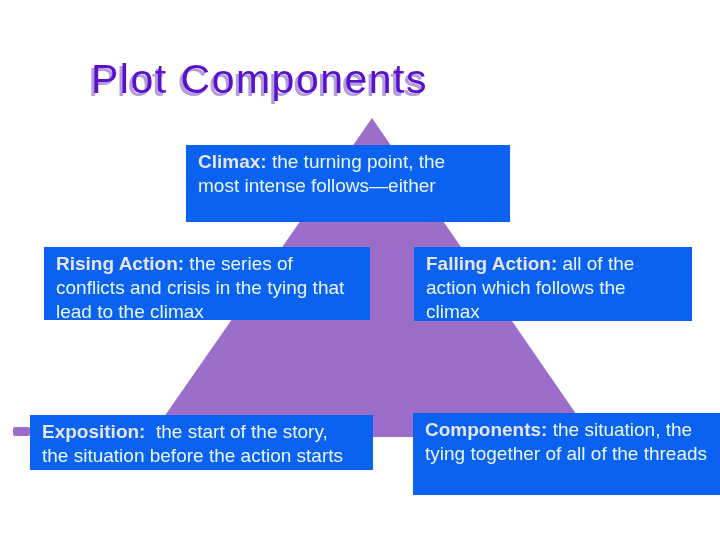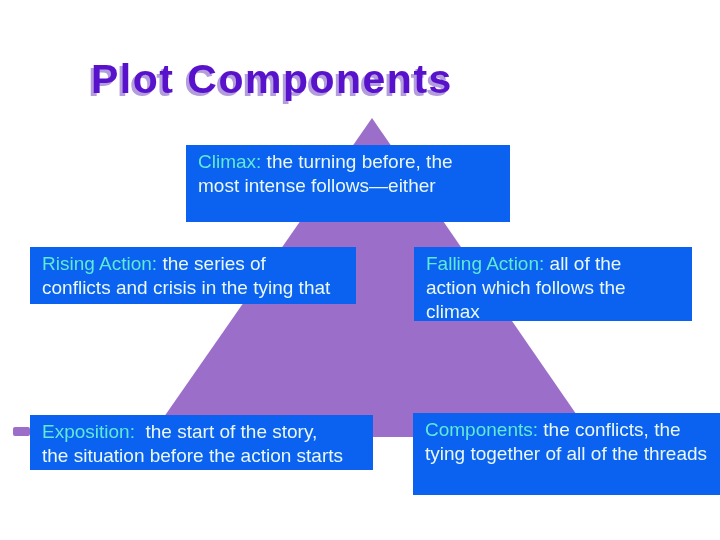--- a/index.html
+++ b/index.html
@@ -3,76 +3,77 @@
 <meta charset="utf-8">
 <style>
   html,body { margin:0; padding:0; background:#ffffff; }
   .slide {
     position:relative; width:720px; height:540px;
     background:#ffffff; overflow:hidden;
     font-family:"Liberation Sans", sans-serif;
   }
   .title {
     position:absolute; left:61px; top:56px; margin:0;
-    font-size:41px; font-weight:700; letter-spacing:1.5px;
+    font-size:41px; font-weight:400; letter-spacing:1.5px;
     color:#5912cb;
     text-shadow:-3px 3px 0 #b39ddc;
     white-space:nowrap;
     padding-left:30px;
   }
   .triangle-svg { position:absolute; left:0; top:0; }
   .dash {
     position:absolute; left:13px; top:427px; width:17px; height:9px;
     background:#9b6eca; border-radius:2px;
   }
   .textbox {
     position:absolute; background:#0b62f0; color:#e9f8f2;
     font-size:19px; line-height:24px;
     padding:5px 10px 0 12px; box-sizing:border-box; overflow:hidden;
   }
-  .textbox b { color:#5eead4; font-weight:400; }
+  .textbox b { color:#e5e5e5; font-weight:700; }
   .textbox .line { display:block; }
   .box-climax     { left:186px; top:145px; width:324px; height:77px; }
-  .box-rising     { left:30px;  top:247px; width:326px; height:57px; }
+  .box-rising     { left:44px;  top:247px; width:326px; height:73px; }
   .box-falling    { left:414px; top:247px; width:278px; height:74px; }
   .box-exposition { left:30px;  top:415px; width:343px; height:55px; }
   .box-resolution { left:413px; top:413px; width:320px; height:82px; }
 </style>
 </head>
 <body>
 
 <div class="slide">
 
   <h1 class="title">Plot Components</h1>
 
   <svg class="triangle-svg" width="720" height="540" viewBox="0 0 720 540" aria-hidden="true">
     <polygon points="372,118 150,437 592,437" fill="#9b6eca"></polygon>
   </svg>
 
   <div class="dash"></div>
 
   <div class="textbox box-climax">
-    <span class="line"><b>Climax:</b><span> the turning before, the</span></span>
+    <span class="line"><b>Climax:</b><span> the turning point, the</span></span>
     <span class="line">most intense follows—either</span>
   </div>
 
   <div class="textbox box-rising">
     <span class="line"><b>Rising Action:</b><span> the series of</span></span>
     <span class="line">conflicts and crisis in the tying that</span>
+    <span class="line">lead to the climax</span>
   </div>
 
   <div class="textbox box-falling">
     <span class="line"><b>Falling Action:</b><span> all of the</span></span>
     <span class="line">action which follows the</span>
     <span class="line">climax</span>
   </div>
 
   <div class="textbox box-exposition">
     <span class="line"><b>Exposition:</b><span>&nbsp; the start of the story,</span></span>
     <span class="line">the situation before the action starts</span>
   </div>
 
   <div class="textbox box-resolution">
-    <span class="line"><b>Components:</b><span> the conflicts, the</span></span>
+    <span class="line"><b>Components:</b><span> the situation, the</span></span>
     <span class="line">tying together of all of the threads</span>
   </div>
 
 </div>
 
 </body></html>

